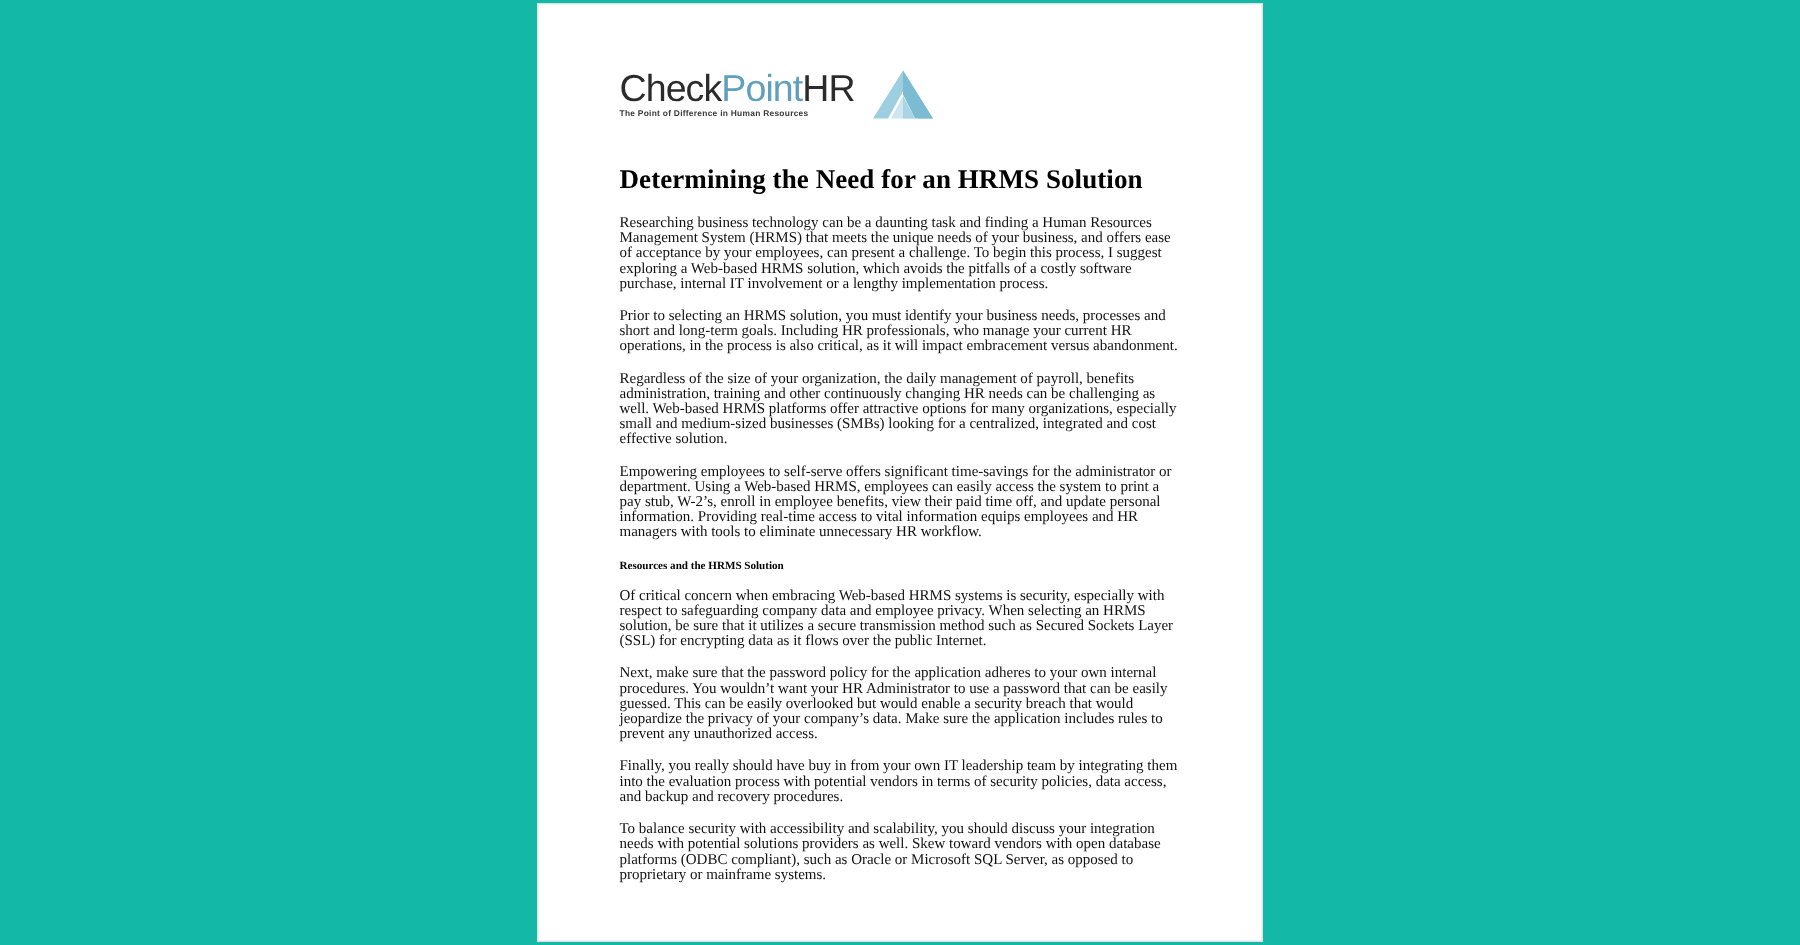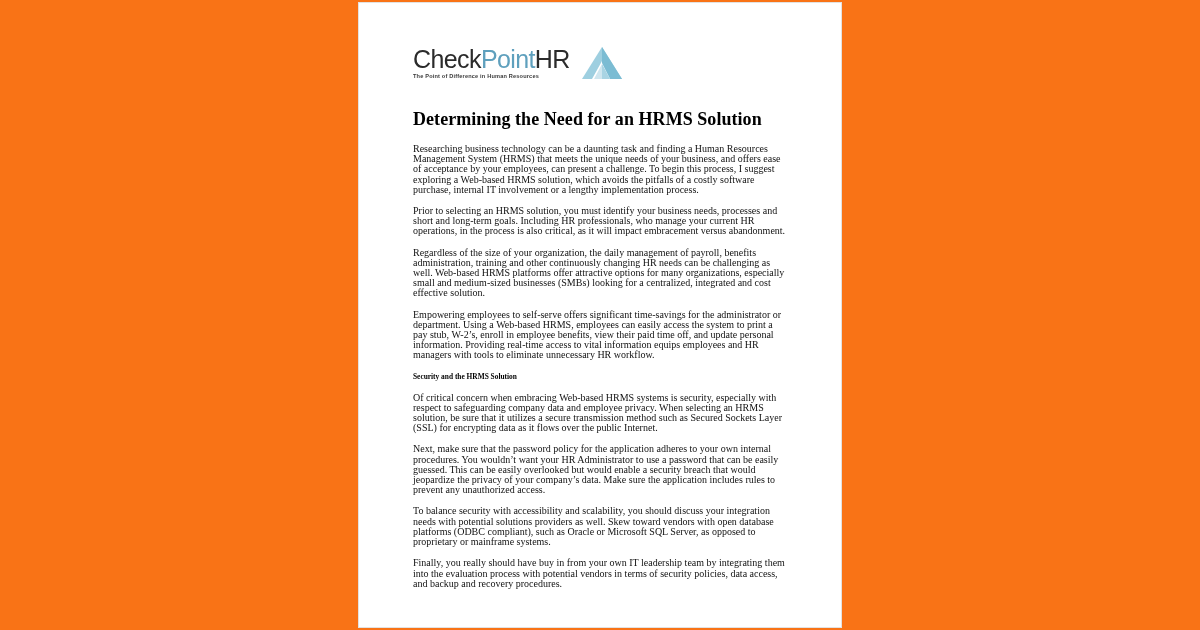--- a/index.html
+++ b/index.html
@@ -11,21 +11,21 @@
     height: 630px;
     background: #ffffff;
     font-family: "Liberation Serif", serif;
     overflow: hidden;
   }
 
   #viewport {
     position: relative;
     width: 1200px;
     height: 630px;
-    background: #f97316;
+    background: #14b8a6;
     text-decoration: underline;
   }
 
   
   #page-sheet {
     position: absolute;
     left: 358px;
     top: 2px;
     width: 484px;
     height: 626px;
@@ -131,23 +131,23 @@
       </div>
 
       <h1 class="doc-title">Determining the Need for an HRMS Solution</h1>
 
 
       <p class="doc-para">Researching business technology can be a daunting task and finding a Human Resources Management System (HRMS) that meets the unique needs of your business, and offers ease of acceptance by your employees, can present a challenge. To begin this process, I suggest exploring a Web-based HRMS solution, which avoids the pitfalls of a costly software purchase, internal IT involvement or a lengthy implementation process.</p>
       <p class="doc-para">Prior to selecting an HRMS solution, you must identify your business needs, processes and short and long-term goals. Including HR professionals, who manage your current HR operations, in the process is also critical, as it will impact embracement versus abandonment.</p>
       <p class="doc-para">Regardless of the size of your organization, the daily management of payroll, benefits administration, training and other continuously changing HR needs can be challenging as well. Web-based HRMS platforms offer attractive options for many organizations, especially small and medium-sized businesses (SMBs) looking for a centralized, integrated and cost effective solution.</p>
       <p class="doc-para">Empowering employees to self-serve offers significant time-savings for the administrator or department. Using a Web-based HRMS, employees can easily access the system to print a pay stub, W-2’s, enroll in employee benefits, view their paid time off, and update personal information. Providing real-time access to vital information equips employees and HR managers with tools to eliminate unnecessary HR workflow.</p>
 
-      <h2 class="doc-subhead">Security and the HRMS Solution</h2>
+      <h2 class="doc-subhead">Resources and the HRMS Solution</h2>
 
       <p class="doc-para">Of critical concern when embracing Web-based HRMS systems is security, especially with respect to safeguarding company data and employee privacy. When selecting an HRMS solution, be sure that it utilizes a secure transmission method such as Secured Sockets Layer (SSL) for encrypting data as it flows over the public Internet.</p>
       <p class="doc-para">Next, make sure that the password policy for the application adheres to your own internal procedures. You wouldn’t want your HR Administrator to use a password that can be easily guessed. This can be easily overlooked but would enable a security breach that would jeopardize the privacy of your company’s data. Make sure the application includes rules to prevent any unauthorized access.</p>
+      <p class="doc-para">Finally, you really should have buy in from your own IT leadership team by integrating them into the evaluation process with potential vendors in terms of security policies, data access, and backup and recovery procedures.</p>
       <p class="doc-para">To balance security with accessibility and scalability, you should discuss your integration needs with potential solutions providers as well. Skew toward vendors with open database platforms (ODBC compliant), such as Oracle or Microsoft SQL Server, as opposed to proprietary or mainframe systems.</p>
-      <p class="doc-para">Finally, you really should have buy in from your own IT leadership team by integrating them into the evaluation process with potential vendors in terms of security policies, data access, and backup and recovery procedures.</p>
 
     </div>
   </div>
 
 </div>
 
 </body></html>

